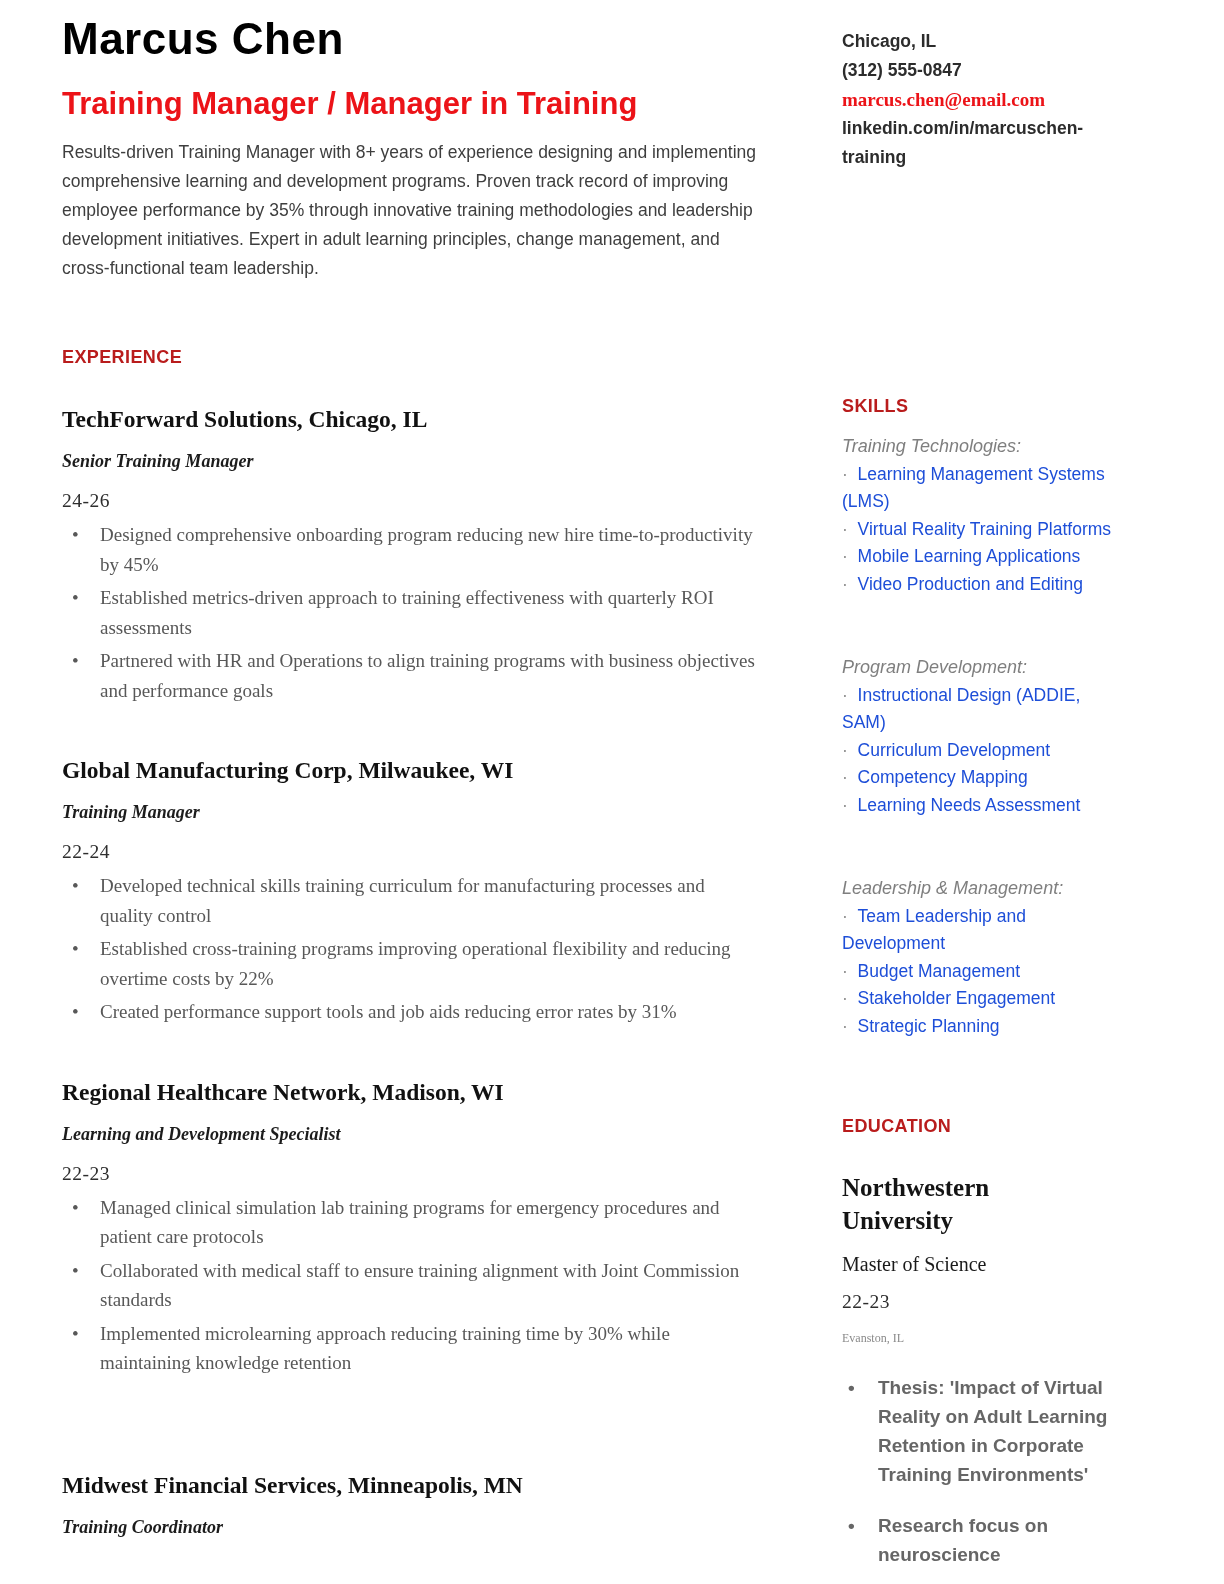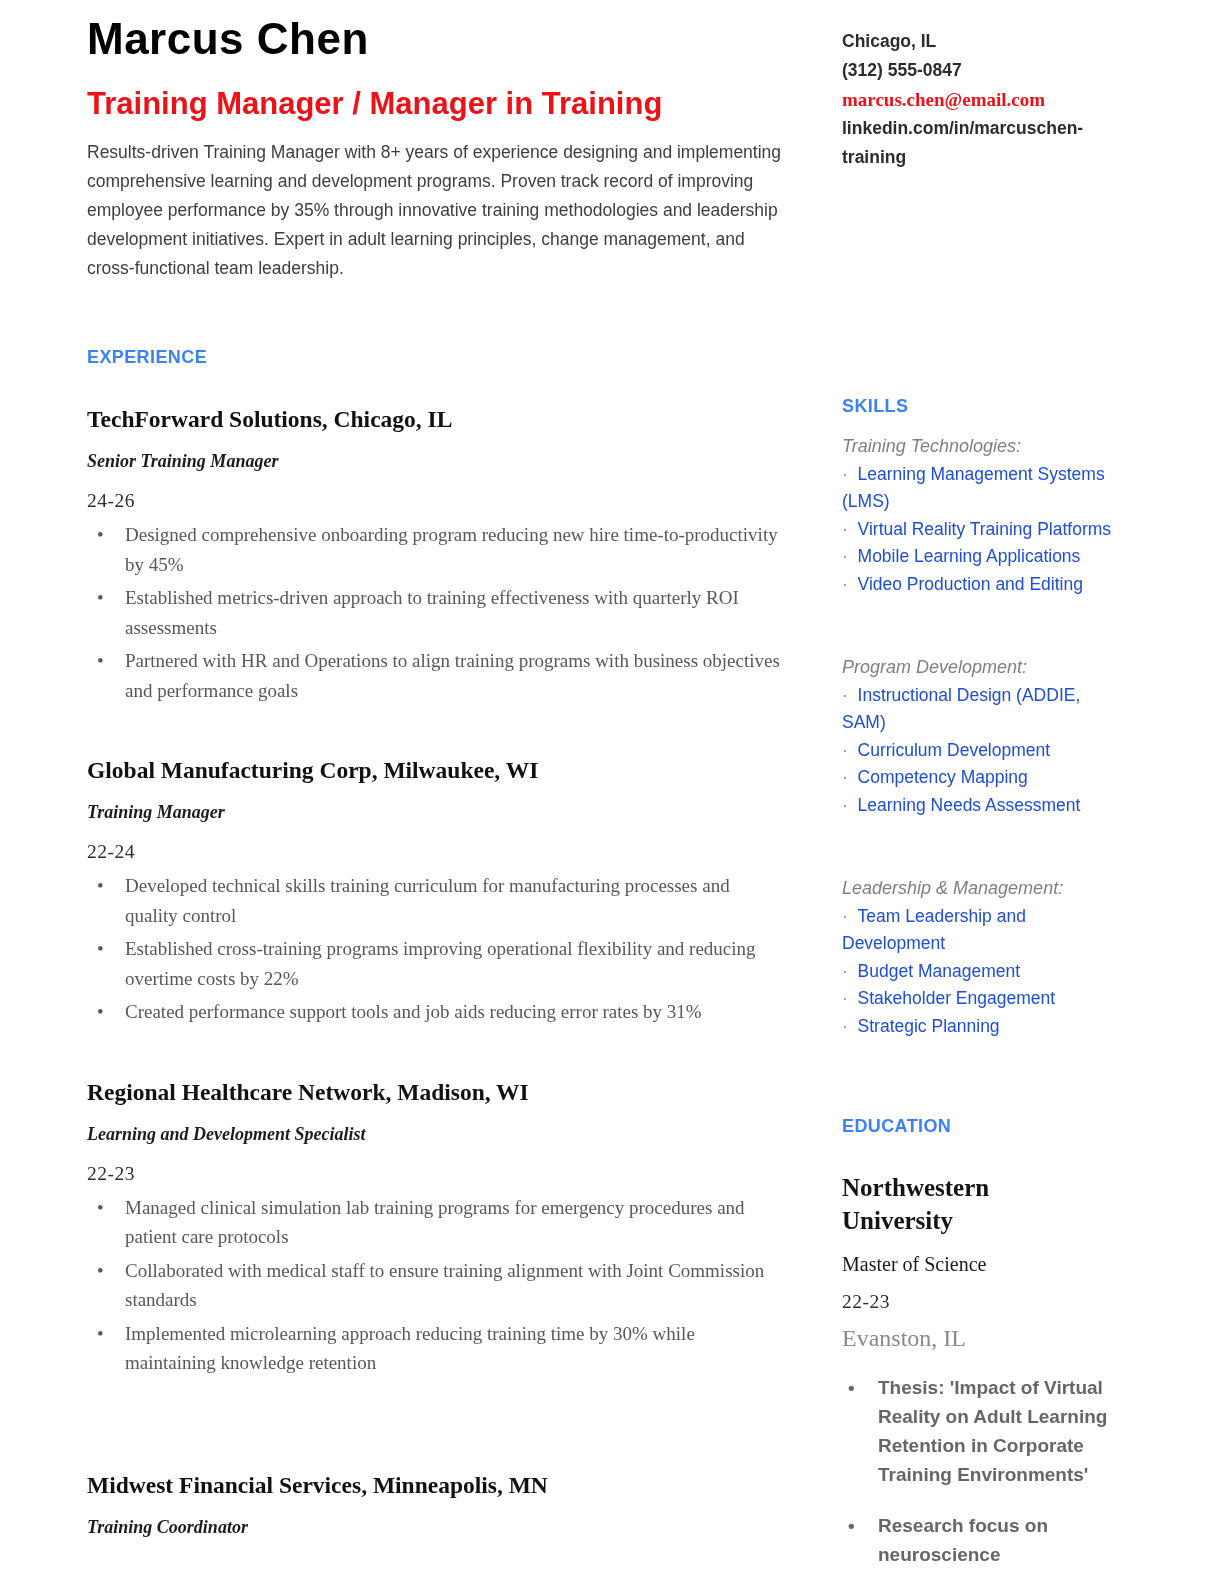--- a/index.html
+++ b/index.html
@@ -10,21 +10,21 @@
     overflow: hidden;
     position: relative;
   }
   .page {
     position: relative;
     width: 1224px; height: 1584px;
     background: #fff;
   }
   .col-main {
     position: absolute;
-    left: 87px; top: 0;
+    left: 62px; top: 0;
     width: 715px;
   }
   .col-side {
     position: absolute;
     left: 842px; top: 0;
     width: 272px;
   }
   
   .name {
     margin-top: 14px;
@@ -46,21 +46,21 @@
     margin-top: 10px;
     width: 695px;
     font-size: 17.5px;
     line-height: 29px;
     color: #3e3e3e;
   }
   
   .sec-heading {
     font-size: 18px;
     font-weight: 700;
-    color: #3b82f6;
+    color: #b91c1c;
     letter-spacing: 0.4px;
   }
   .col-main .sec-heading { margin-top: 64px; }
   
   .job { margin-top: 50px; }
   .job.first { margin-top: 36px; }
   .job.gap-lg { margin-top: 92px; }
   .company {
     font-family: "Liberation Serif", serif;
     font-size: 23.5px;
@@ -163,21 +163,21 @@
     margin-top: 12px;
     font-family: "Liberation Serif", serif;
     font-size: 19.5px;
     color: #2e2e2e;
     line-height: 26px;
     letter-spacing: 0.5px;
   }
   .edu-loc {
     margin-top: 10px;
     font-family: "Liberation Serif", serif;
-    font-size: 24px;
+    font-size: 12px;
     color: #8a8a8a;
     line-height: 26px;
   }
   .edu-bullets {
     margin-top: 22px;
     list-style: none;
   }
   .edu-bullets li {
     position: relative;
     padding-left: 36px;

